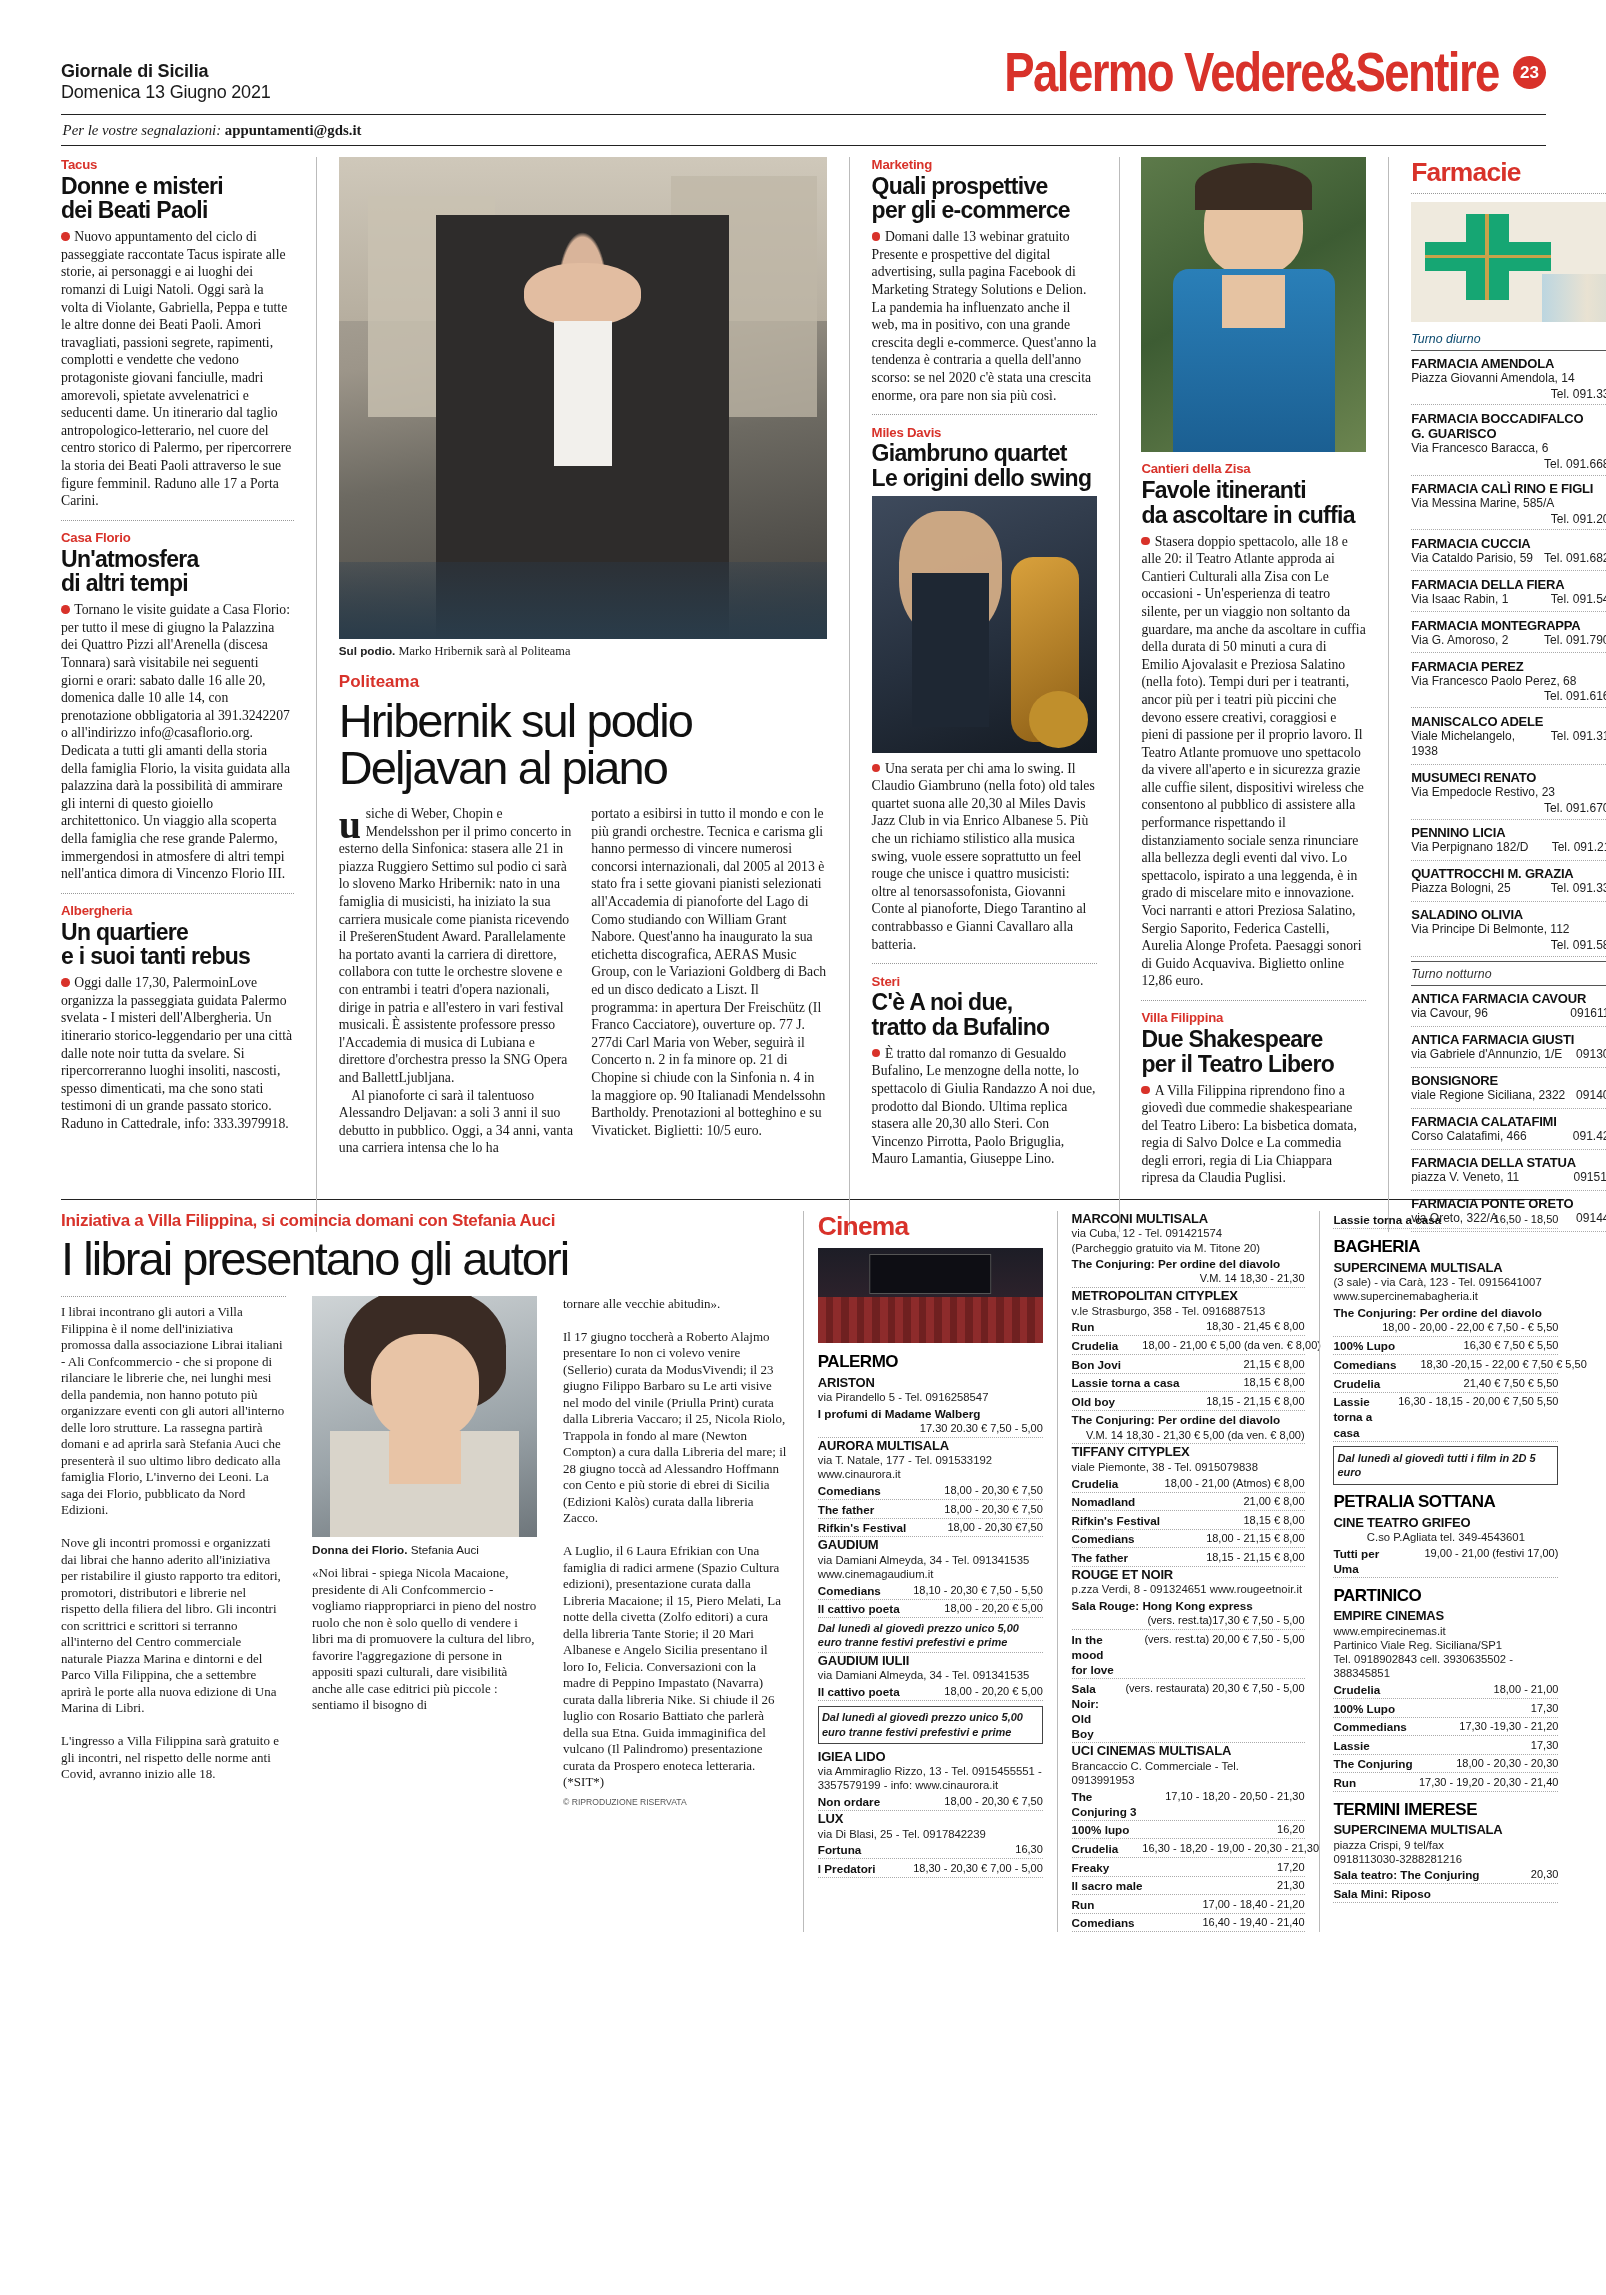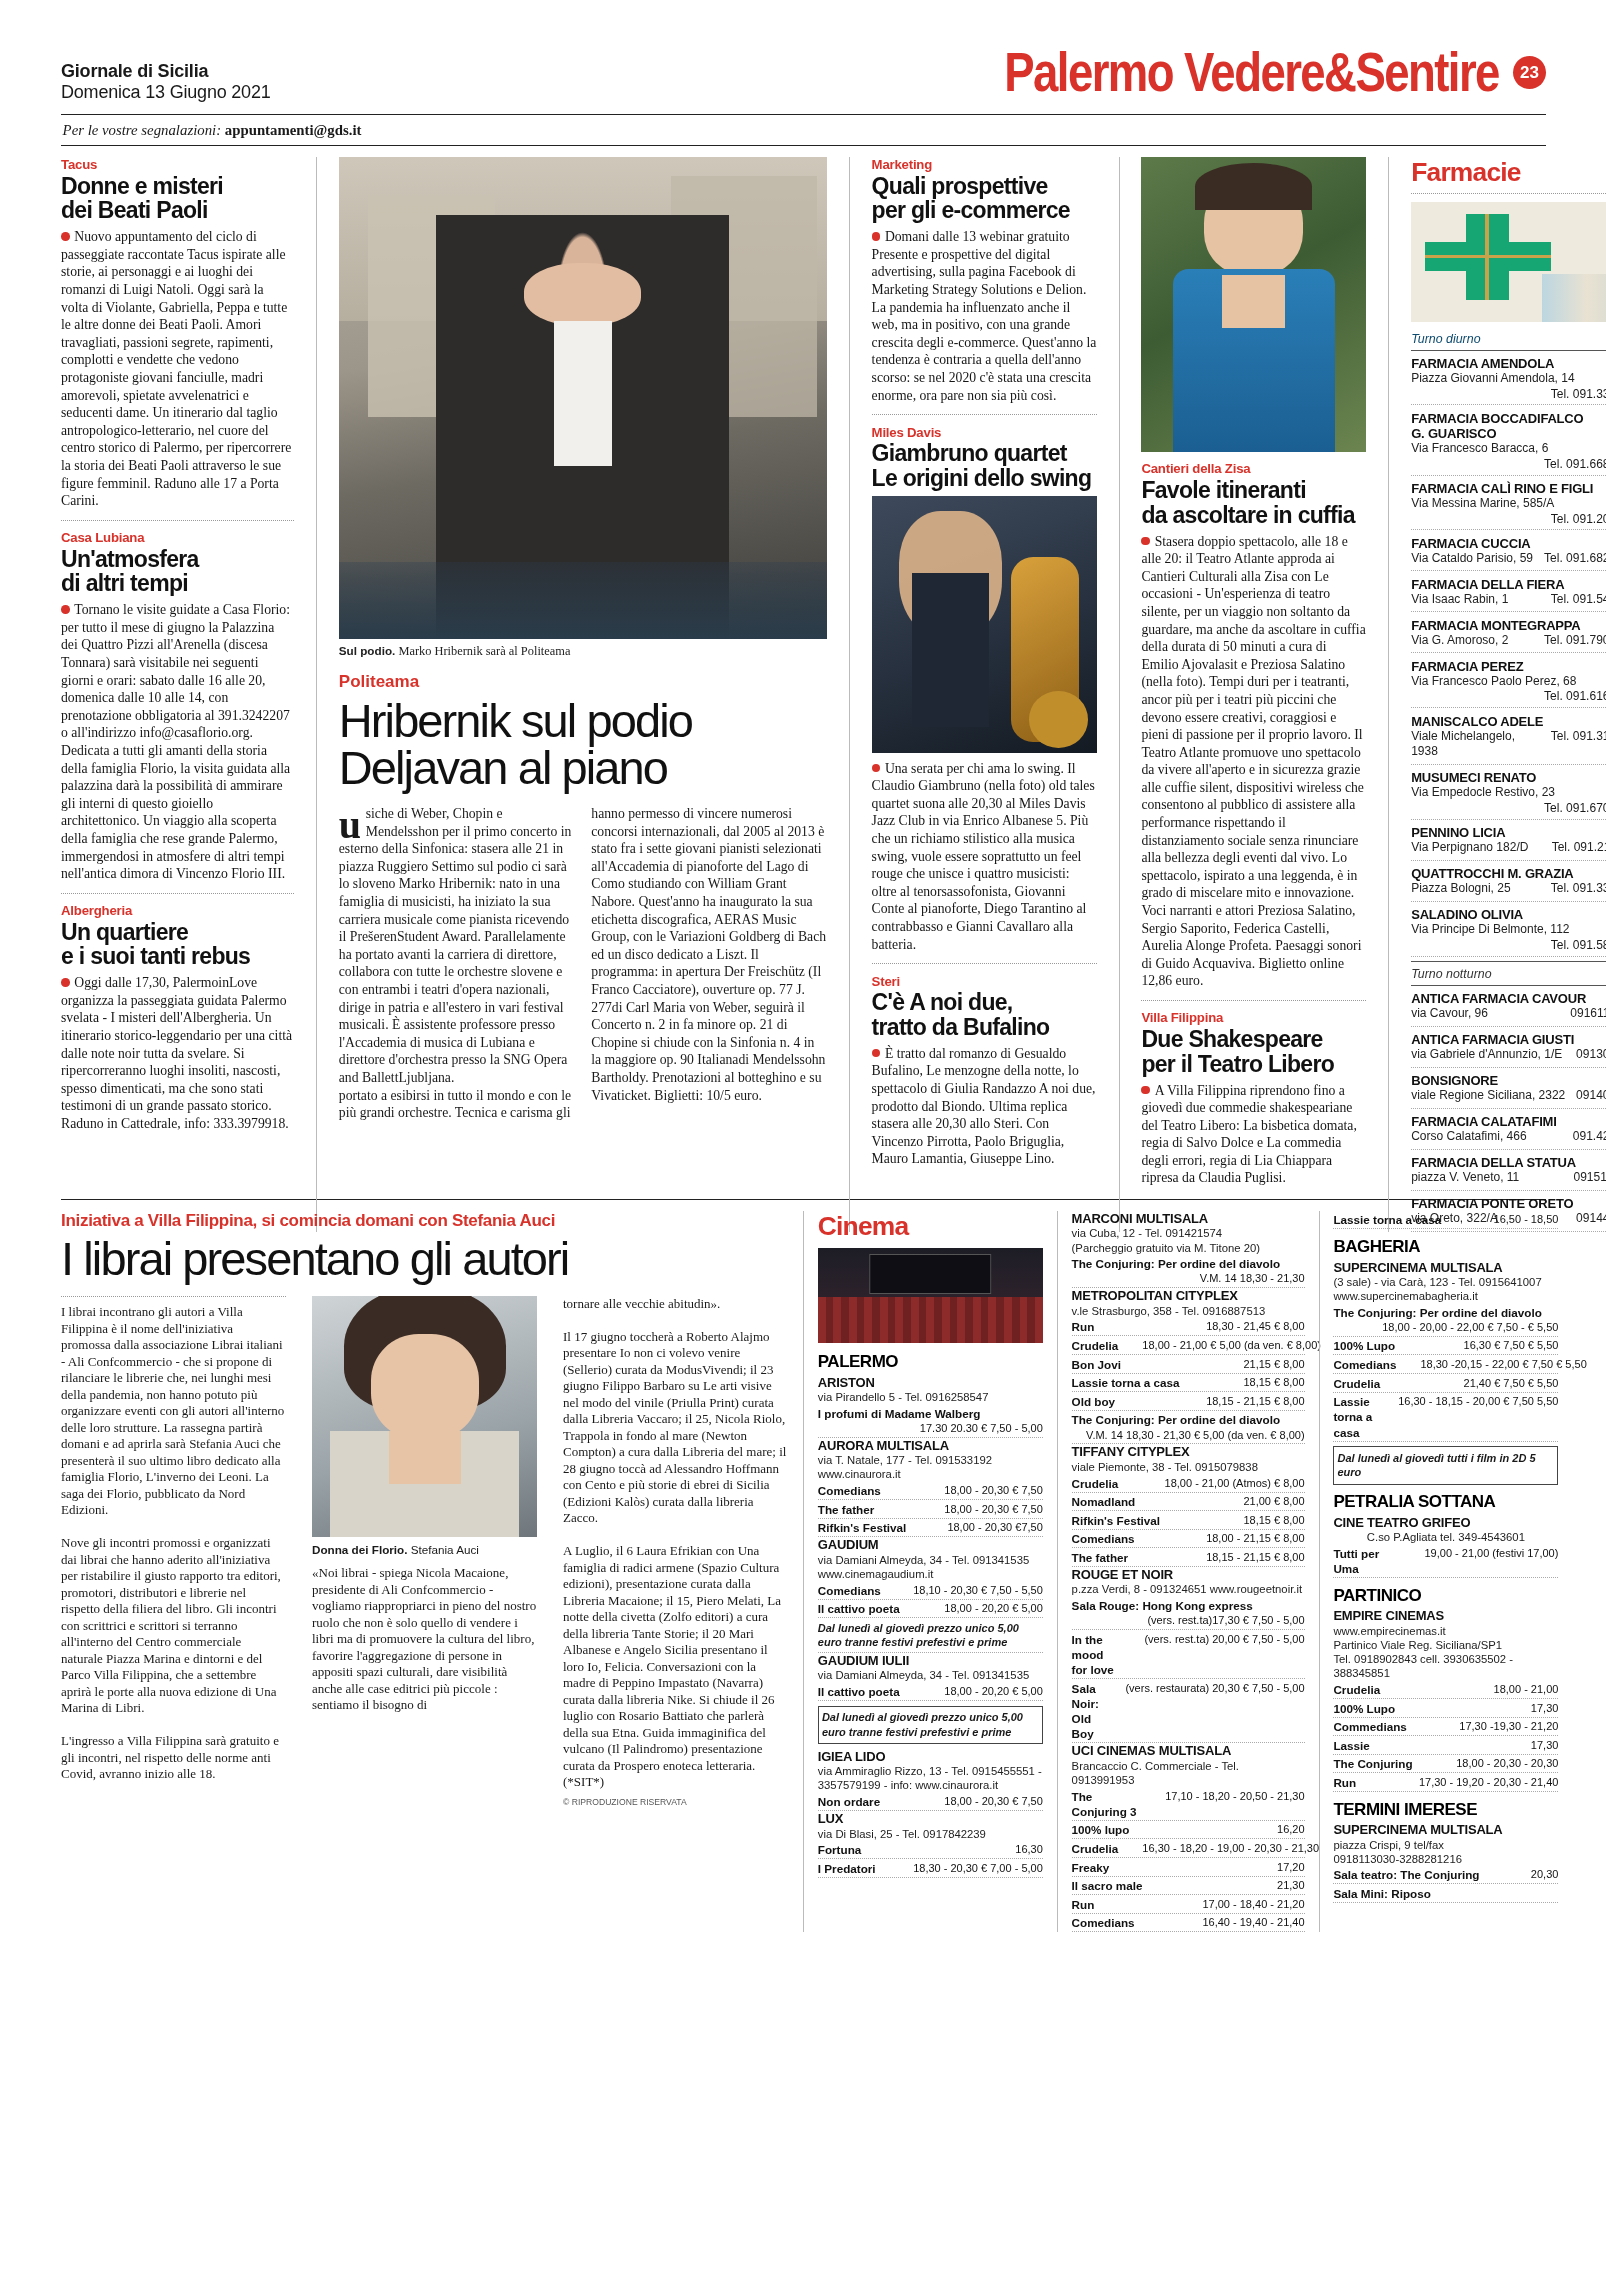--- a/index.html
+++ b/index.html
@@ -222,21 +222,21 @@
 
     <div>
       <div>
         <div class="kicker">Tacus</div>
         <div class="hed" style="white-space:pre-line">Donne e misteri
 dei Beati Paoli</div>
         <div class="body-txt"><span class="bullet"></span><span>Nuovo appuntamento del ciclo di passeggiate raccontate Tacus ispirate alle storie, ai personaggi e ai luoghi dei romanzi di Luigi Natoli. Oggi sarà la volta di Violante, Gabriella, Peppa e tutte le altre donne dei Beati Paoli. Amori travagliati, passioni segrete, rapimenti, complotti e vendette che vedono protagoniste giovani fanciulle, madri amorevoli, spietate avvelenatrici e seducenti dame. Un itinerario dal taglio antropologico-letterario, nel cuore del centro storico di Palermo, per ripercorrere la storia dei Beati Paoli attraverso le sue figure femminil. Raduno alle 17 a Porta Carini.</span></div>
       </div>
       <div class="dotrule"></div>
       <div>
-        <div class="kicker">Casa Lubiana</div>
+        <div class="kicker">Casa Florio</div>
         <div class="hed" style="white-space:pre-line">Un'atmosfera
 di altri tempi</div>
         <div class="body-txt"><span class="bullet"></span><span>Tornano le visite guidate a Casa Florio: per tutto il mese di giugno la Palazzina dei Quattro Pizzi all'Arenella (discesa Tonnara) sarà visitabile nei seguenti giorni e orari: sabato dalle 16 alle 20, domenica dalle 10 alle 14, con prenotazione obbligatoria al 391.3242207 o all'indirizzo info@casaflorio.org. Dedicata a tutti gli amanti della storia della famiglia Florio, la visita guidata alla palazzina darà la possibilità di ammirare gli interni di questo gioiello architettonico. Un viaggio alla scoperta della famiglia che rese grande Palermo, immergendosi in atmosfere di altri tempi nell'antica dimora di Vincenzo Florio III.</span></div>
       </div>
       <div class="dotrule"></div>
       <div>
         <div class="kicker">Albergheria</div>
         <div class="hed" style="white-space:pre-line">Un quartiere
 e i suoi tanti rebus</div>
         <div class="body-txt"><span class="bullet"></span><span>Oggi dalle 17,30, PalermoinLove organizza la passeggiata guidata Palermo svelata - I misteri dell'Albergheria. Un itinerario storico-leggendario per una città dalle note noir tutta da svelare. Si ripercorreranno luoghi insoliti, nascosti, spesso dimenticati, ma che sono stati testimoni di un grande passato storico. Raduno in Cattedrale, info: 333.3979918.</span></div>
@@ -258,20 +258,21 @@
       </div>
       <div class="cap"><b>Sul podio.</b><span class="reg"> Marko Hribernik sarà al Politeama</span></div>
 
       <div class="big-kicker">Politeama</div>
       <div class="big-hed">
         <div>Hribernik sul podio</div>
         <div>Deljavan al piano</div>
       </div>
       <div class="two-col">
         <p class="dropcap">usiche di Weber, Chopin e Mendelsshon per il primo concerto in esterno della Sinfonica: stasera alle 21 in piazza Ruggiero Settimo sul podio ci sarà lo sloveno Marko Hribernik: nato in una famiglia di musicisti, ha iniziato la sua carriera musicale come pianista ricevendo il PrešerenStudent Award. Parallelamente ha portato avanti la carriera di direttore, collabora con tutte le orchestre slovene e con entrambi i teatri d'opera nazionali, dirige in patria e all'estero in vari festival musicali. È assistente professore presso l'Accademia di musica di Lubiana e direttore d'orchestra presso la SNG Opera and BallettLjubljana.</p>
+        <p style="text-indent:12.4px">Al pianoforte ci sarà il talentuoso Alessandro Deljavan: a soli 3 anni il suo debutto in pubblico. Oggi, a 34 anni, vanta una carriera intensa che lo ha</p>
         <p>portato a esibirsi in tutto il mondo e con le più grandi orchestre. Tecnica e carisma gli hanno permesso di vincere numerosi concorsi internazionali, dal 2005 al 2013 è stato fra i sette giovani pianisti selezionati all'Accademia di pianoforte del Lago di Como studiando con William Grant Nabore. Quest'anno ha inaugurato la sua etichetta discografica, AERAS Music Group, con le Variazioni Goldberg di Bach ed un disco dedicato a Liszt. Il programma: in apertura Der Freischütz (Il Franco Cacciatore), ouverture op. 77 J. 277di Carl Maria von Weber, seguirà il Concerto n. 2 in fa minore op. 21 di Chopine si chiude con la Sinfonia n. 4 in la maggiore op. 90 Italianadi Mendelssohn Bartholdy. Prenotazioni al botteghino e su Vivaticket. Biglietti: 10/5 euro.</p>
       </div>
     </div>
 
     <div class="vline"></div>
 
     <div>
       <div>
         <div class="kicker">Marketing</div>
         <div class="hed" style="white-space:pre-line">Quali prospettive

